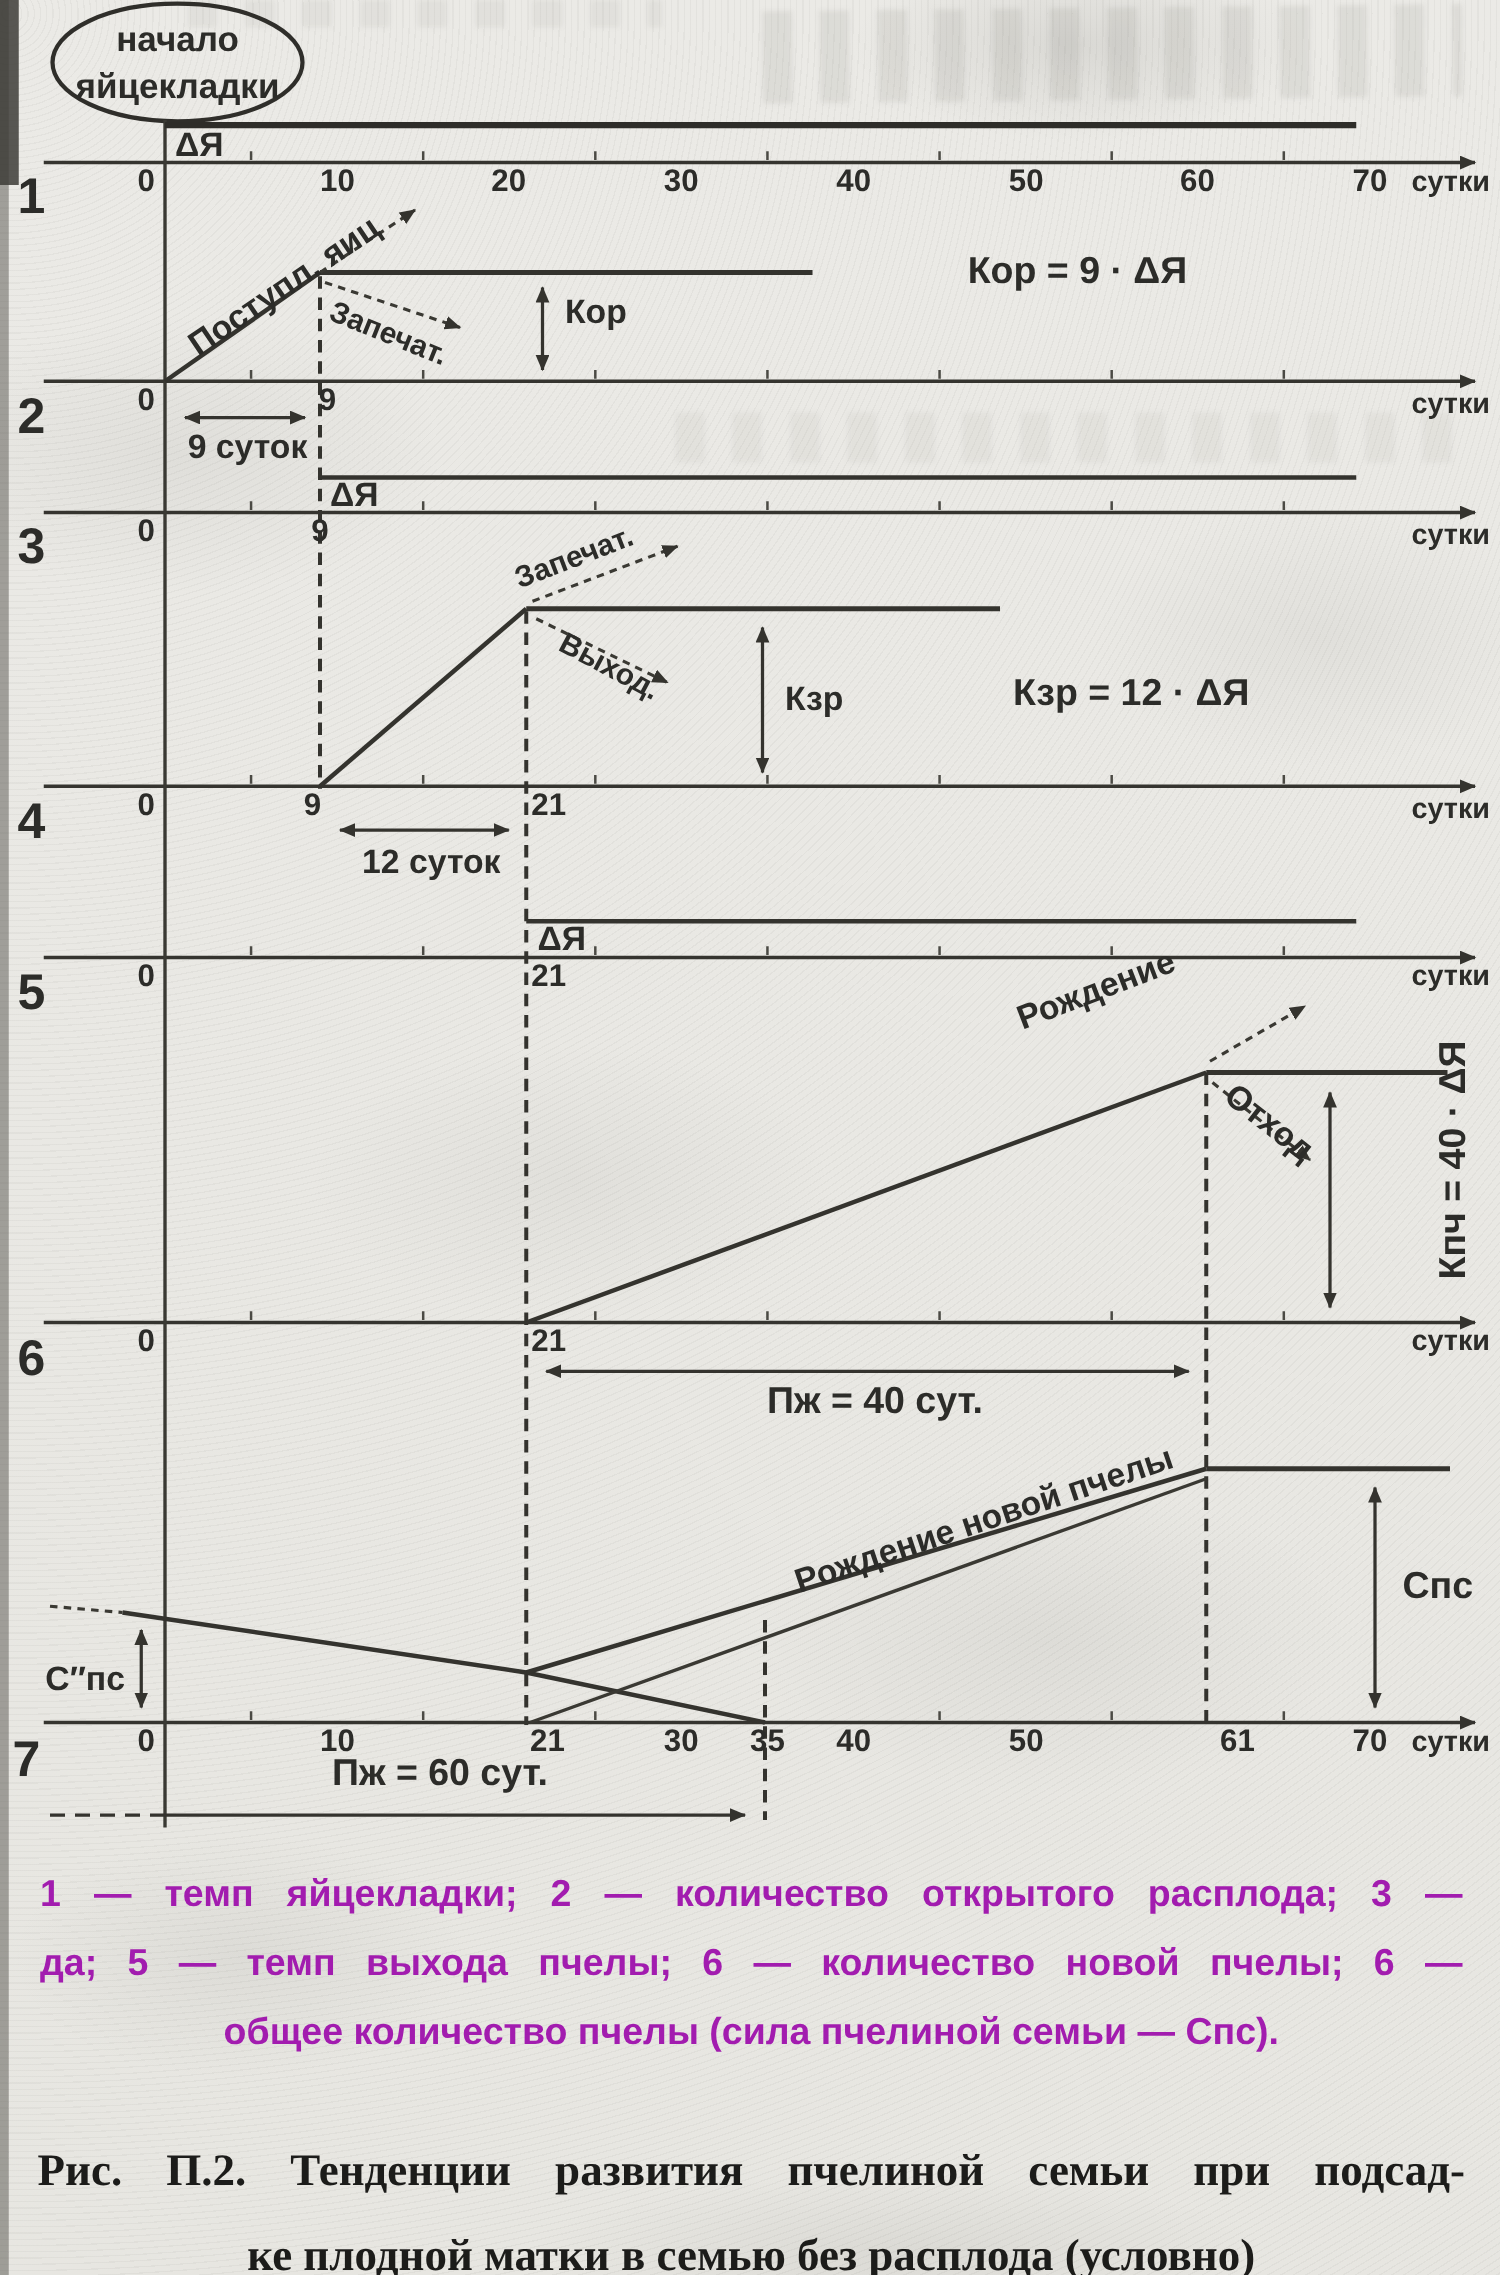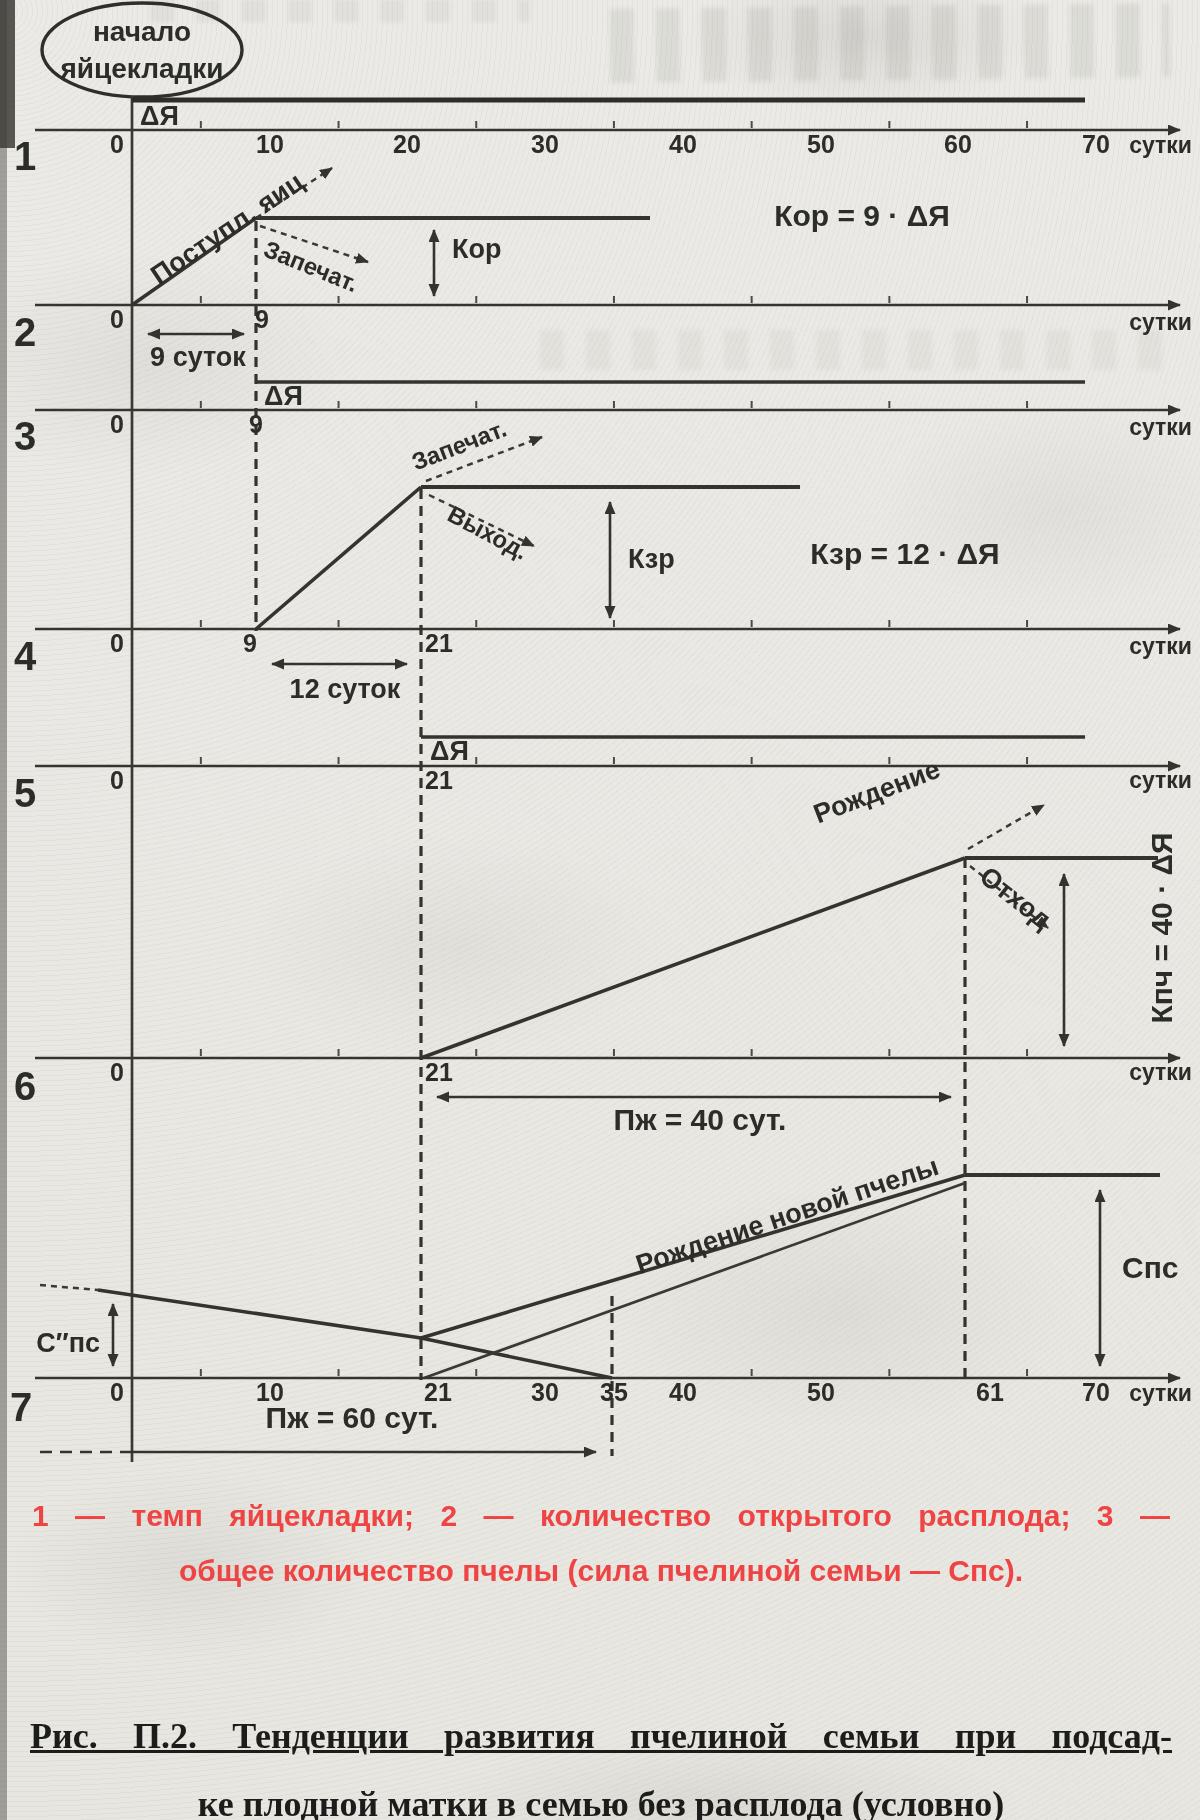--- a/index.html
+++ b/index.html
@@ -46,26 +46,26 @@
   .mt{stroke:#4b4a44;stroke-width:2;}
   .ln{stroke:#34332e;stroke-width:3.6;fill:none;}
   .lv{stroke:#34332e;stroke-width:4;fill:none;}
   .thick{stroke:#2e2d29;stroke-width:5;}
   .dashv{stroke:#34332e;stroke-width:3.2;stroke-dasharray:10 7;fill:none;}
   .darr{stroke:#3a3933;stroke-width:2.5;stroke-dasharray:6 5;fill:none;}
   .dim{stroke:#34332e;stroke-width:2.6;fill:none;}
   .thin{stroke:#3a3933;stroke-width:2.7;fill:none;}
 
   .legend{position:absolute;left:32px;top:1488px;width:1138px;z-index:2;
-    font-weight:700;font-size:30px;color:#ef4444;}
+    font-weight:700;font-size:30px;color:#a21caf;}
   .legend .l{line-height:55px;height:55px;text-align:justify;text-align-last:justify;}
   .legend .l.last{text-align:center;text-align-last:center;}
   .figcap{position:absolute;left:30px;top:1702px;width:1142px;z-index:2;
     font-family:"Liberation Serif",serif;font-weight:700;font-size:36px;color:#1c1c1a;}
-  .figcap .c1{line-height:68px;text-align:justify;text-align-last:justify;text-decoration:underline;}
+  .figcap .c1{line-height:68px;text-align:justify;text-align-last:justify;}
   .figcap .c2{line-height:68px;text-align:center;}
 </style>
 </head>
 <body>
 
 <div class="spine"></div>
 <div class="spine-top"></div>
 <div class="bleed b1"></div>
 <div class="bleed b2"></div>
 <div class="bleed b3"></div>
@@ -276,19 +276,20 @@
     <text class="fm" text-anchor="middle" x="700" y="1130">Пж = 40 сут.</text>
     <text class="an2" text-anchor="middle" transform="rotate(-18.5 790 1224)" x="790" y="1224">Рождение новой пчелы</text>
     <text class="an2" text-anchor="end" x="100" y="1352">С″пс</text>
     <text class="fm" x="1122" y="1278">Спс</text>
     <text class="fm" text-anchor="middle" x="352" y="1428">Пж = 60 сут.</text>
   </g>
 </svg>
 
 <div class="legend">
   <div class="l">1 — темп яйцекладки; 2 — количество открытого расплода; 3 —</div>
+  <div class="l">да; 5 — темп выхода пчелы; 6 — количество новой пчелы; 6 —</div>
   <div class="l last">общее количество пчелы (сила пчелиной семьи — Спс).</div>
 </div>
 
 <div class="figcap">
   <div class="c1">Рис. П.2. Тенденции развития пчелиной семьи при подсад-</div>
   <div class="c2">ке плодной матки в семью без расплода (условно)</div>
 </div>
 
 </body></html>

